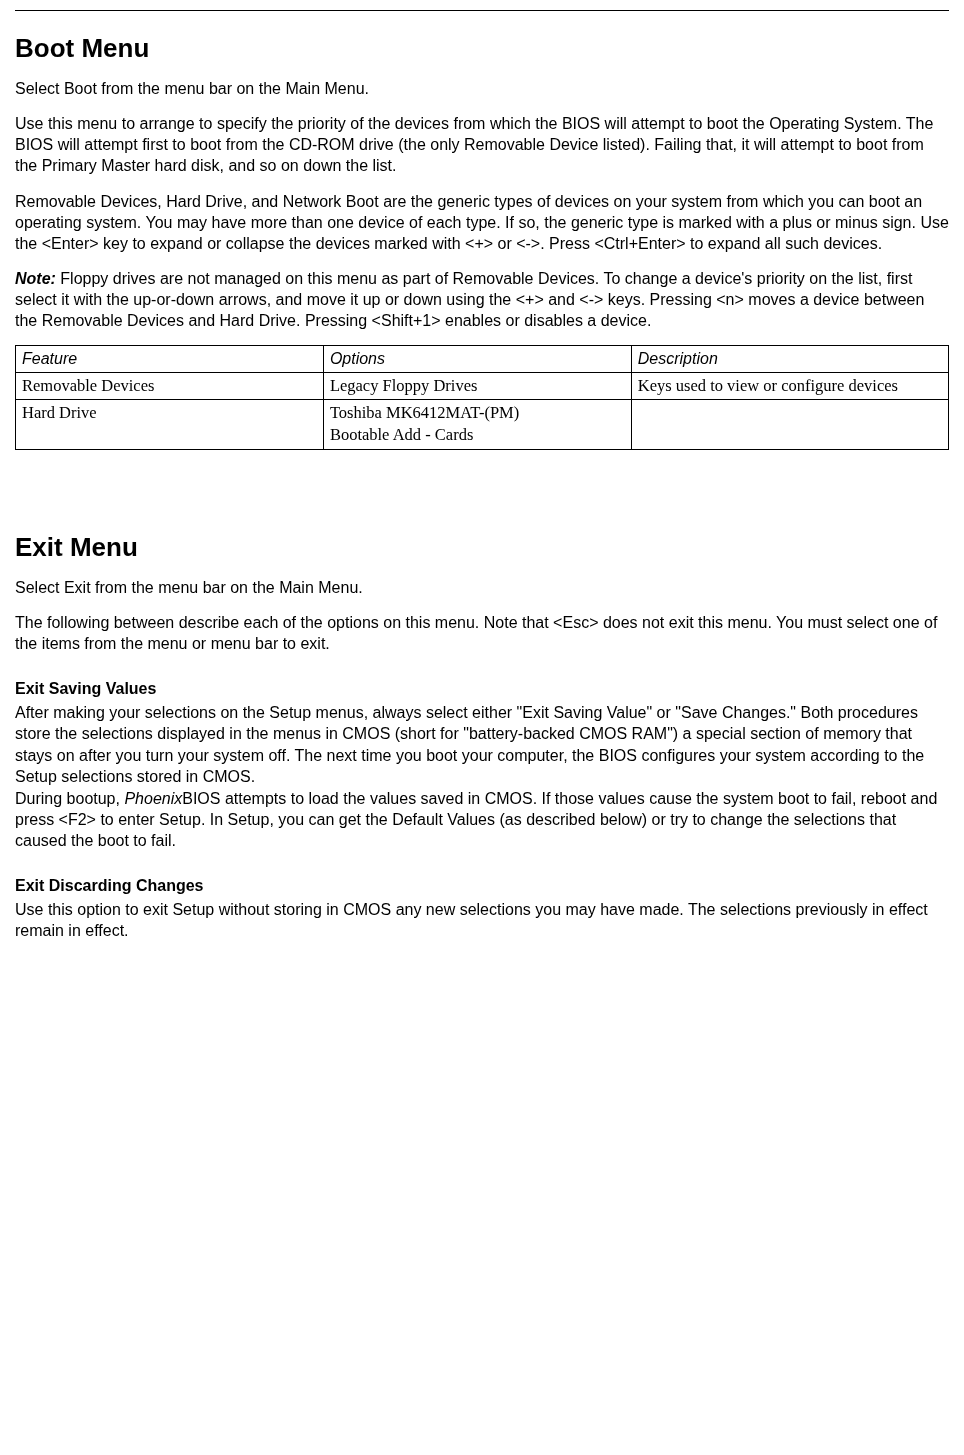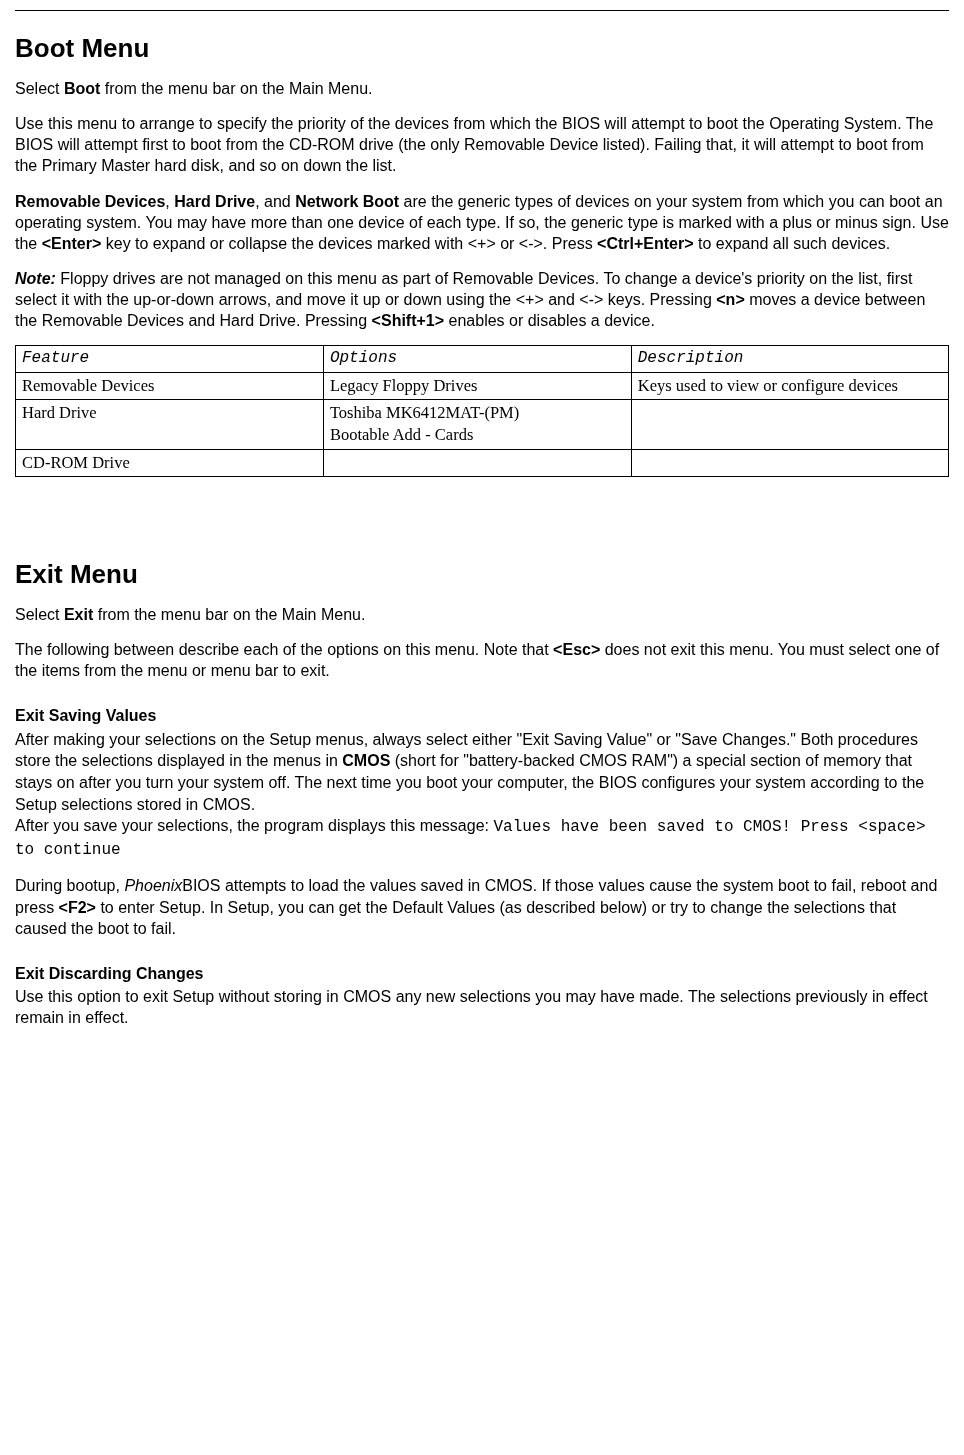--- a/index.html
+++ b/index.html
@@ -26,40 +26,40 @@
       font-size: 16px;
       font-weight: bold;
       margin-top: 24px;
       margin-bottom: 2px;
     }
     .para {
       margin-bottom: 14px;
       line-height: 1.32;
     }
     .para:last-child { margin-bottom: 0; }
-    .b { font-weight: bold; }
+    .b { font-weight: normal; }
     .i { font-style: italic; }
     .bi { font-weight: bold; font-style: italic; }
     .mono { font-family: "Courier New", Courier, monospace; }
     table {
       border-collapse: collapse;
       width: 100%;
       margin-top: 4px;
       margin-bottom: 12px;
     }
     table th, table td {
       border: 1px solid #000;
       padding: 2px 6px;
       text-align: left;
       vertical-align: top;
       font-weight: normal;
     }
     table th {
       font-style: italic;
-      font-family: Liberation Mono, monospace;
+      font-family: Liberation Sans, sans-serif;
     }
     table td {
       font-family: "Times New Roman", Times, serif;
       font-size: 16.5px;
     }
     .col-feature { width: 33%; }
     .col-options { width: 33%; }
     .col-desc { width: 34%; }
     .spacer-lg { height: 48px; }
     .spacer-huge { height: 405px; }
@@ -109,25 +109,20 @@
       <td>Keys used to view or configure devices</td>
     </tr>
     <tr>
       <td>Hard Drive</td>
       <td>
         <span class="option-line">Toshiba MK6412MAT-(PM)</span>
         <span class="option-line">Bootable Add - Cards</span>
       </td>
       <td></td>
     </tr>
-    <tr>
-      <td>CD-ROM Drive</td>
-      <td></td>
-      <td></td>
-    </tr>
   </tbody>
 </table>
 
 <div class="spacer-lg"></div>
 
 <h1>Exit Menu</h1>
 
 <div class="para">
   <span>Select </span><span class="b">Exit</span><span> from the menu bar on the Main Menu.</span>
 </div>
@@ -135,23 +130,20 @@
 <div class="para">
   <span>The following between describe each of the options on this menu. Note that </span><span class="b">&lt;Esc&gt;</span><span> does not exit this menu. You must select one of the items from the menu or menu bar to exit.</span>
 </div>
 
 <h2>Exit Saving Values</h2>
 <div class="section">
   <div>
     <span>After making your selections on the Setup menus, always select either "Exit Saving Value" or "Save Changes." Both procedures store the selections displayed in the menus in </span><span class="b">CMOS</span><span> (short for "battery-backed CMOS RAM") a special section of memory that stays on after you turn your system off. The next time you boot your computer, the BIOS configures your system according to the Setup selections stored in CMOS.</span>
   </div>
   <div class="para">
-    <span>After you save your selections, the program displays this message: </span><span class="mono">Values have been saved to CMOS! Press &lt;space&gt; to continue</span>
-  </div>
-  <div class="para">
     <span>During bootup, </span><span class="i">Phoenix</span><span>BIOS attempts to load the values saved in CMOS. If those values cause the system boot to fail, reboot and press </span><span class="b">&lt;F2&gt;</span><span> to enter Setup. In Setup, you can get the Default Values (as described below) or try to change the selections that caused the boot to fail.</span>
   </div>
 </div>
 
 <h2>Exit Discarding Changes</h2>
 <div class="para">Use this option to exit Setup without storing in CMOS any new selections you may have made. The selections previously in effect remain in effect.</div>
 
 <div class="spacer-huge"></div>
 
 </body></html>

